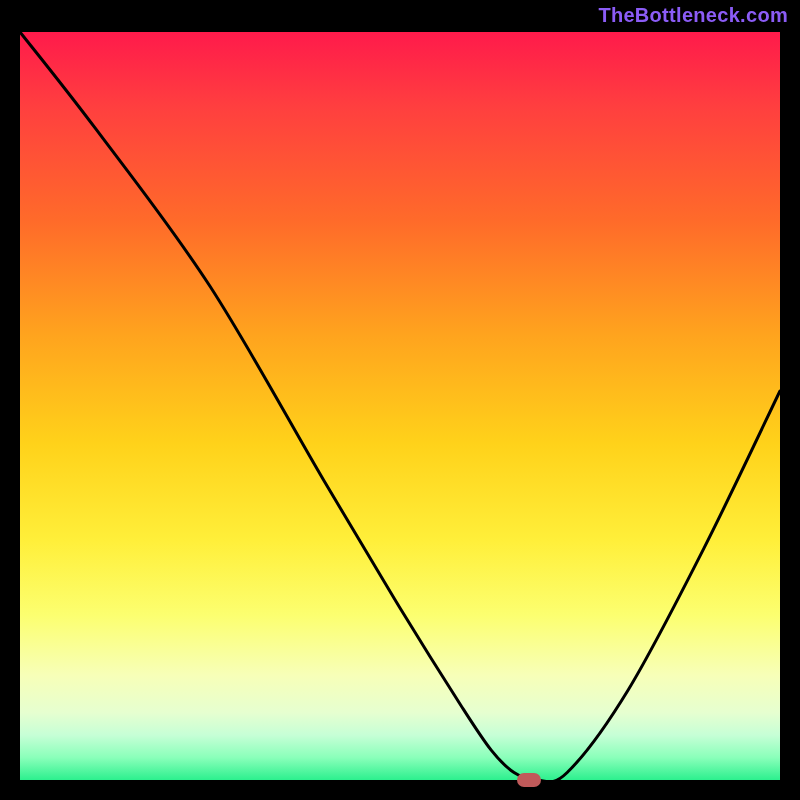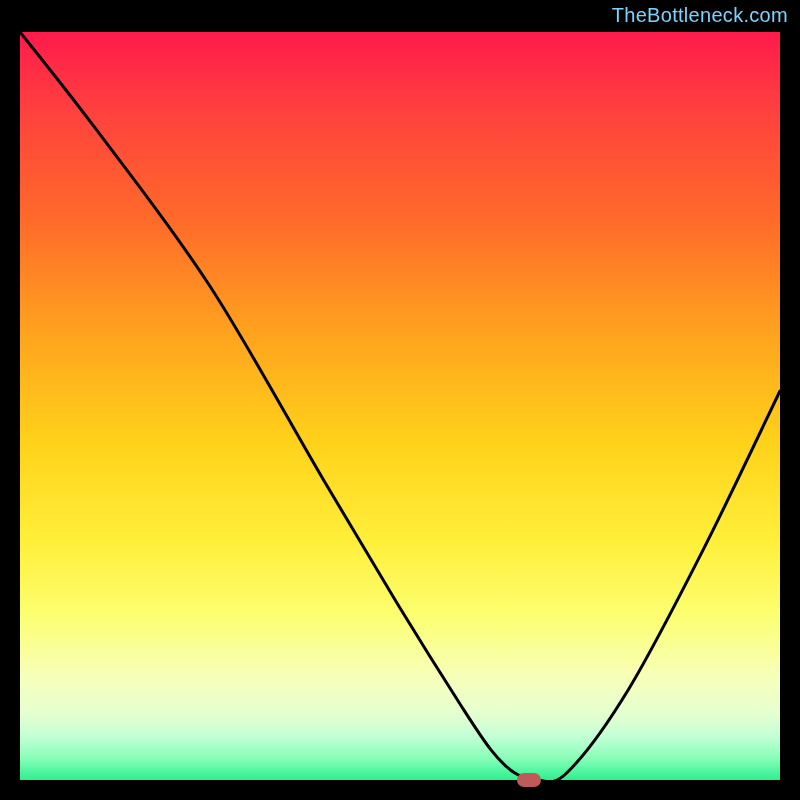--- a/index.html
+++ b/index.html
@@ -14,23 +14,23 @@
   .frame {
     position: relative;
     width: 800px;
     height: 800px;
     background: #000;
   }
   .watermark {
     position: absolute;
     top: 4px;
     right: 12px;
-    color: #7dd3fc;
+    color: #8b5cf6;
     font-size: 20px;
-    font-weight: 400;
+    font-weight: 700;
     letter-spacing: 0.3px;
   }
   .plot-area {
     position: absolute;
     left: 20px;
     top: 32px;
     width: 760px;
     height: 748px;
     background: linear-gradient(to bottom,
       #ff1a4b 0%,

